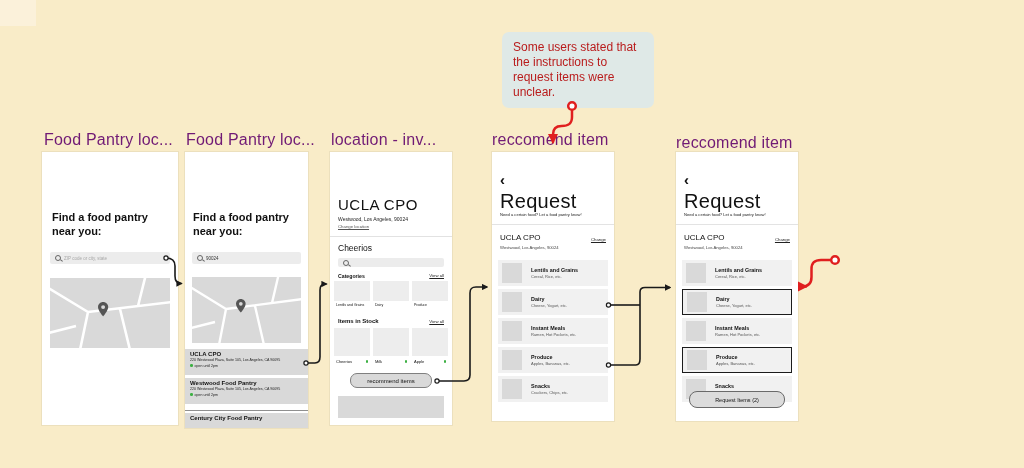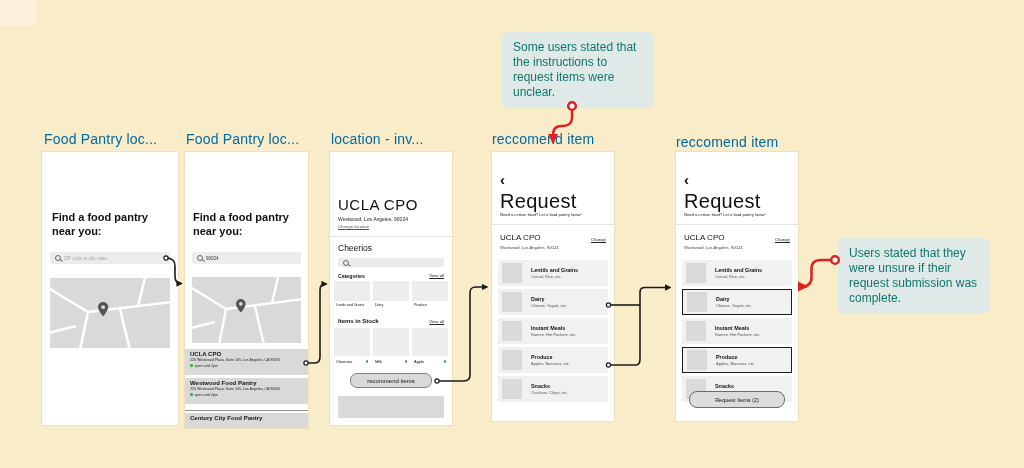--- a/index.html
+++ b/index.html
@@ -1,20 +1,20 @@
 <!DOCTYPE html>
 <html><head>
 <meta charset="utf-8">
 <style>
   html,body{margin:0;padding:0;}
   .canvas{position:relative;width:1024px;height:468px;background:#F9ECC8;overflow:hidden;
           font-family:"Liberation Sans","DejaVu Sans",sans-serif;color:#111;}
   .corner{position:absolute;left:0;top:0;width:36px;height:26px;background:#FBF1DA;}
 
-  .ftitle{position:absolute;font-size:14px;color:#0369a1;white-space:nowrap;letter-spacing:.2px;}
+  .ftitle{position:absolute;font-size:16px;color:#701a75;white-space:nowrap;letter-spacing:.2px;}
   #t1{left:44px;top:131px;} #t2{left:186px;top:131px;} #t3{left:331px;top:131px;}
   #t4{left:492px;top:131px;} #t5{left:676px;top:134px;}
 
   .frame{position:absolute;background:#fff;overflow:hidden;box-shadow:0 0 0 1px rgba(0,0,0,.05);}
   #f1{left:42px;top:152px;width:136px;height:273px;}
   #f2{left:185px;top:152px;width:123px;height:276px;}
   #f3{left:330px;top:152px;width:122px;height:273px;}
   #f4{left:492px;top:152px;width:122px;height:269px;}
   #f5{left:676px;top:152px;width:122px;height:269px;}
 
@@ -73,21 +73,21 @@
   .req-row{position:absolute;left:6px;right:6px;height:26px;background:#f1f1f1;display:flex;align-items:center;box-sizing:border-box;}
   .req-row .thumb{width:20px;height:20px;background:#d9d9d9;margin-left:4px;flex:0 0 auto;}
   .req-row .txt{margin-left:9px;}
   .req-row .nm{font-size:5.4px;font-weight:700;}
   .req-row .ds{font-size:4px;color:#555;margin-top:1px;}
   .row1{top:108px;} .row2{top:137px;} .row3{top:166px;} .row4{top:195px;} .row5{top:224px;}
   .selected{border:1.6px solid #1c1c1c;}
   #f5 .reqbtn{position:absolute;left:13px;right:13px;top:239px;height:15px;border-radius:8px;background:#dcdcdc;
       border:1px solid #6a6a6a;display:flex;align-items:center;justify-content:center;font-size:5.5px;font-weight:500;z-index:3;}
 
-  .note{position:absolute;background:#DFE9E7;border-radius:7px;padding:8px 11px;font-size:12px;line-height:1.24;color:#0f766e;width:130px;}
+  .note{position:absolute;background:#DFE9E7;border-radius:7px;padding:8px 11px;font-size:12px;line-height:1.24;color:#b91c1c;width:130px;}
   #note1{left:502px;top:32px;}
   #note2{left:838px;top:238px;}
 
   .overlay{position:absolute;left:0;top:0;width:1024px;height:468px;pointer-events:none;}
 </style>
 </head>
 <body>
 
 <div class="canvas">
   <div class="corner"></div>
@@ -283,21 +283,20 @@
       <div class="thumb"></div>
       <div class="txt">
           <div class="nm">Snacks</div>
         <div class="ds">Crackers, Chips, etc.</div>
         </div>
     </div>
     <div class="reqbtn">Request Items (2)</div>
   </div>
 
   <div class="note" id="note1">Some users stated that the instructions to request items were unclear.</div>
-  <div class="note" id="note2">Users stated that they were unsure if their request submission was complete.</div>
 
   <svg class="overlay" viewBox="0 0 1024 468">
     <defs>
       <marker id="mb" markerWidth="4" markerHeight="4" refX="3.2" refY="2" orient="auto" markerUnits="strokeWidth">
         <path d="M0,0 L4,2 L0,4 z" fill="#1a1a1a"></path>
       </marker>
       <marker id="mr" markerWidth="4.2" markerHeight="4.2" refX="3.4" refY="2.1" orient="auto" markerUnits="strokeWidth">
         <path d="M0,0 L4.2,2.1 L0,4.2 z" fill="#E01F1F"></path>
       </marker>
     </defs>

